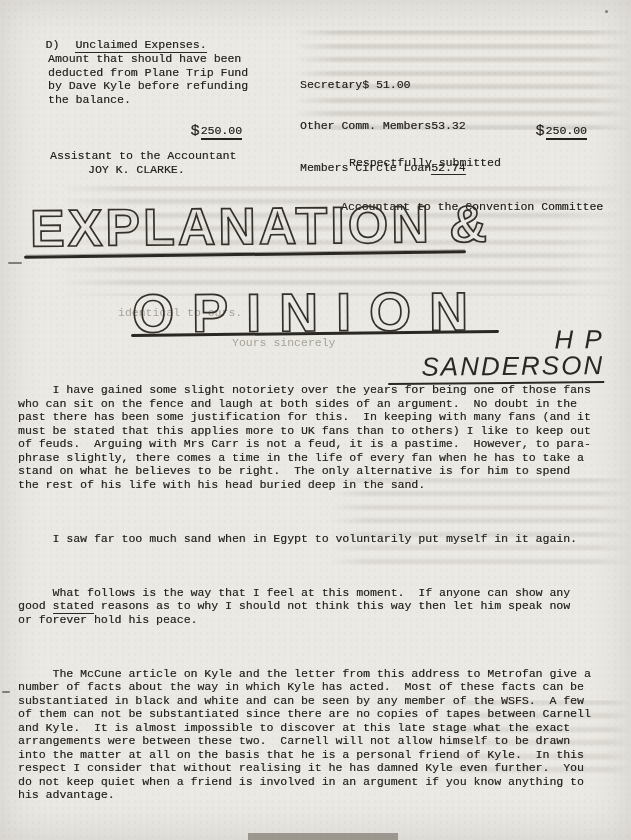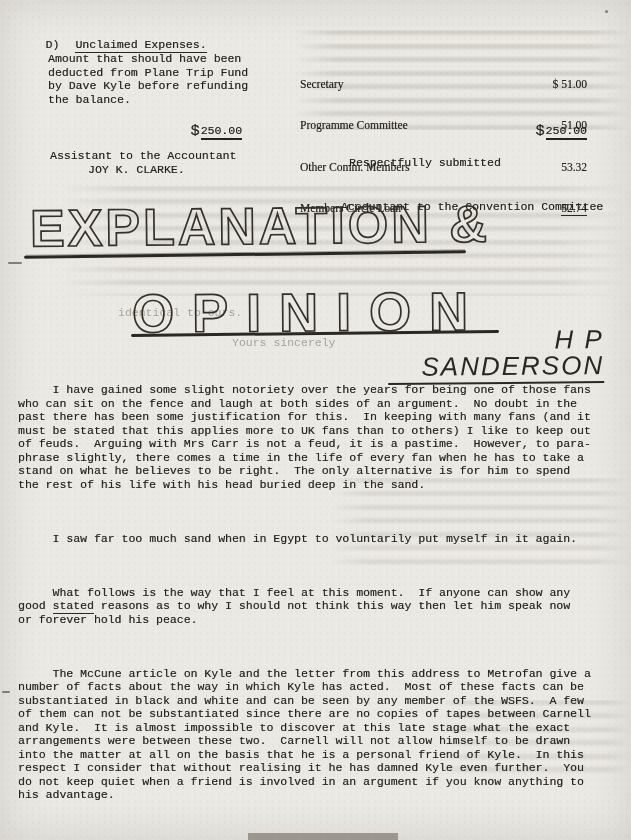--- a/index.html
+++ b/index.html
@@ -27,21 +27,21 @@
   .u  { border-bottom:1.5px solid #2b2723; padding-bottom:1px; }
   .u2 { border-bottom:2px solid #262220; padding-bottom:1px;font-family:Liberation Mono, monospace; }
   .dollar { font-size:15px; position:relative; top:1px; letter-spacing:1px; }
 
   
   .sec-head { left:18px; top:24px; }
   .sec-head .lbl { margin-right:16px; }
   .left-note  { left:48px; top:52px; }
   .left-total { left:163px; top:110px; }
   .exp-table  { left:300px; top:51px; width:287px; }
-  .exp-row { display:flex; justify-content:space-between; height:14.3px;font-family:Liberation Serif, serif; }
+  .exp-row { display:flex; justify-content:flex-start; height:14.3px; }
   .exp-total { left:300px; top:110px; width:287px; text-align:right; }
   .signoff-right { left:341px; top:127px; line-height:14.5px; }
   .signoff-right .ind { padding-left:8px; }
   .signoff-left-1 { left:50px;  top:149px; }
   .signoff-left-2 { left:88px;  top:163px; }
 
   
   .stencil {
     font-family:"Liberation Sans","DejaVu Sans",sans-serif;
     font-weight:bold;
@@ -108,24 +108,20 @@
   <div class="abs typed left-total">
     <span class="dollar">$</span><span class="u2">250.00</span>
   </div>
 
   <div class="abs typed exp-table">
     <div class="exp-row">
       <span>Secretary</span>
       <span>$ 51.00</span>
     </div>
     <div class="exp-row">
-      <span>Programme Committee</span>
-      <span>51.00</span>
-    </div>
-    <div class="exp-row">
       <span>Other Comm. Members</span>
       <span>53.32</span>
     </div>
     <div class="exp-row">
       <span>Members Circle Loan</span>
       <span class="u">52.74</span>
     </div>
   </div>
 
   <div class="abs typed exp-total">

